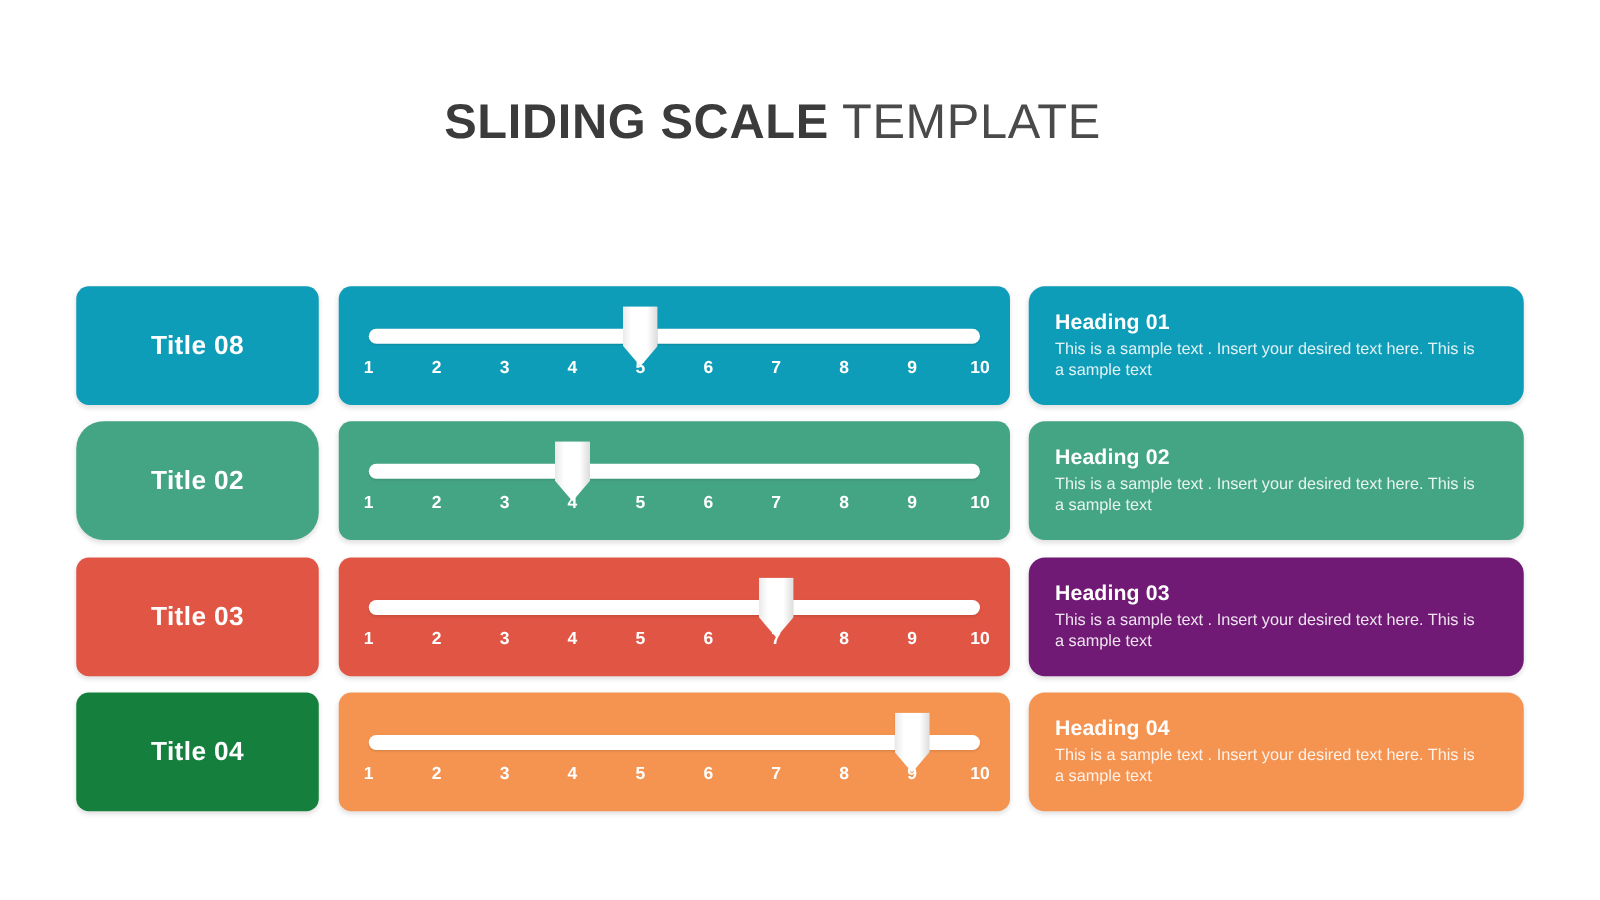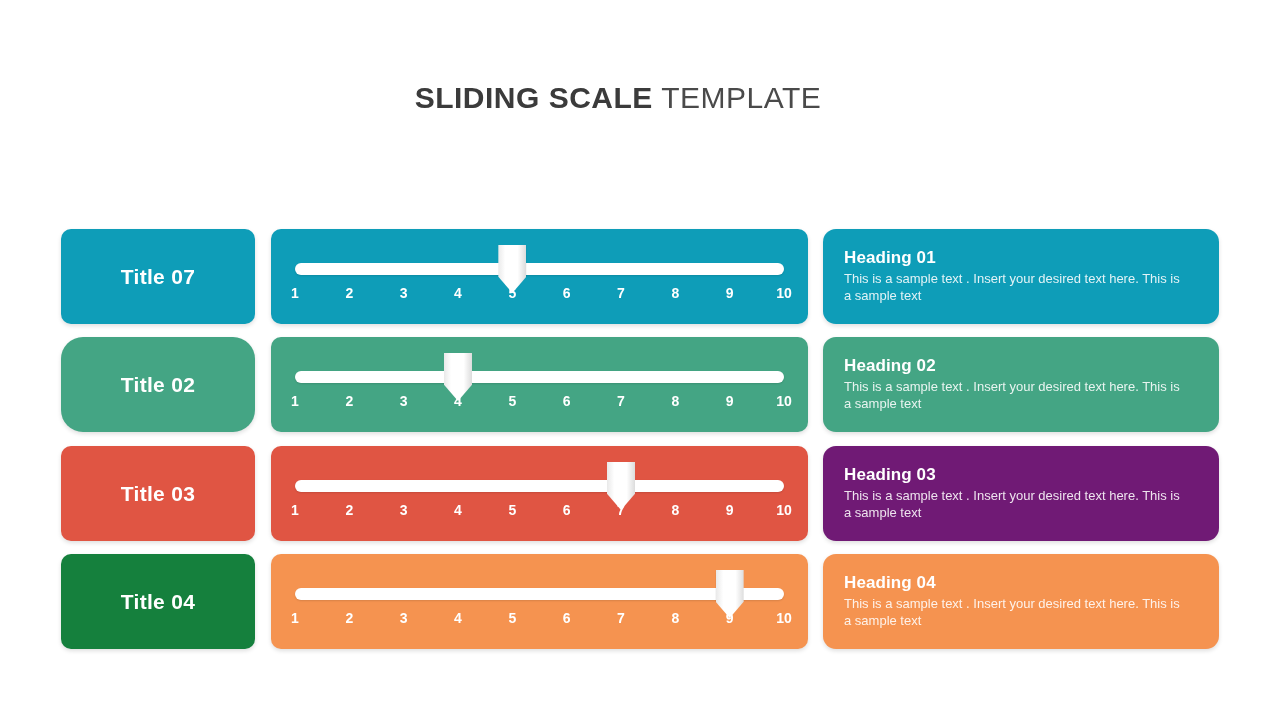--- a/index.html
+++ b/index.html
@@ -17,21 +17,21 @@
   }
 
   
   #slide-title {
     position: absolute;
     left: 0;
     top: 74px;
     width: 1236px;
     text-align: center;
     white-space: nowrap;
-    font-size: 30px;
+    font-size: 39px;
     line-height: 48px;
     color: #3b3b3b;
     letter-spacing: 0.5px;
   }
   #slide-title .t-bold {
     font-weight: bold;
     color: #3b3b3b;
   }
   #slide-title .t-light {
     font-weight: 300;
@@ -168,21 +168,21 @@
 </head>
 <body>
 
 <div id="slide-title">
   <span class="t-bold">SLIDING SCALE</span><span class="t-light"> TEMPLATE</span>
 </div>
 
 <div id="rows">
     <div class="row r0">
       <div class="title-card" style="background: rgb(14, 157, 184);">
-        <span class="title-card-label">Title 07</span>
+        <span class="title-card-label">Title 08</span>
       </div>
       <div class="scale-card" style="background: rgb(14, 157, 184);">
         <div class="scale-inner">
           <div class="scale-track"></div>
           <div class="scale-ticks">
             <span class="tick" style="left: 0px;">1</span>
             <span class="tick" style="left: 54.3333px;">2</span>
             <span class="tick" style="left: 108.667px;">3</span>
             <span class="tick" style="left: 163px;">4</span>
             <span class="tick" style="left: 217.333px;">5</span>

